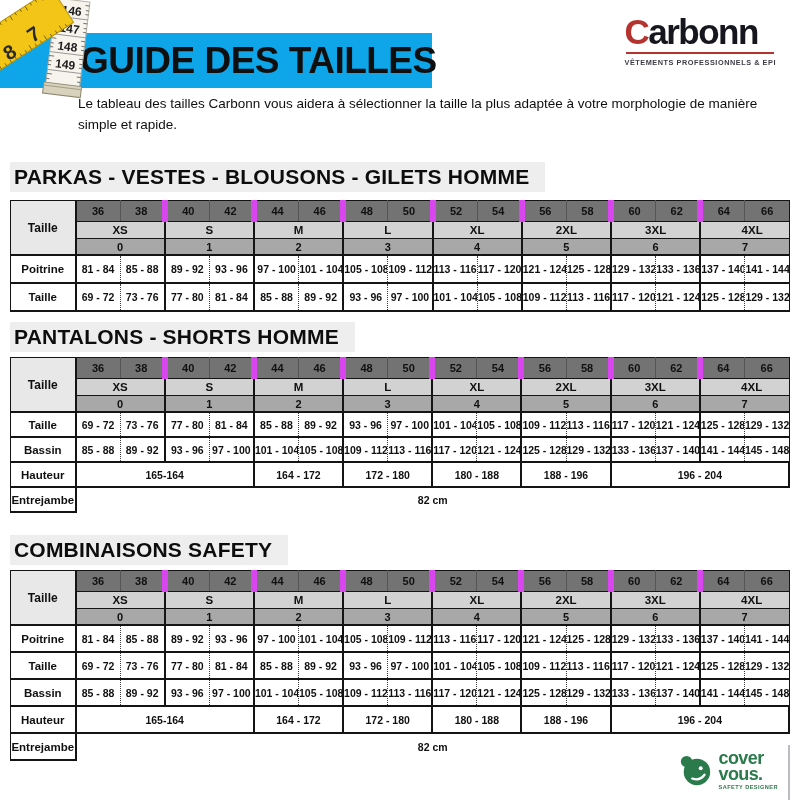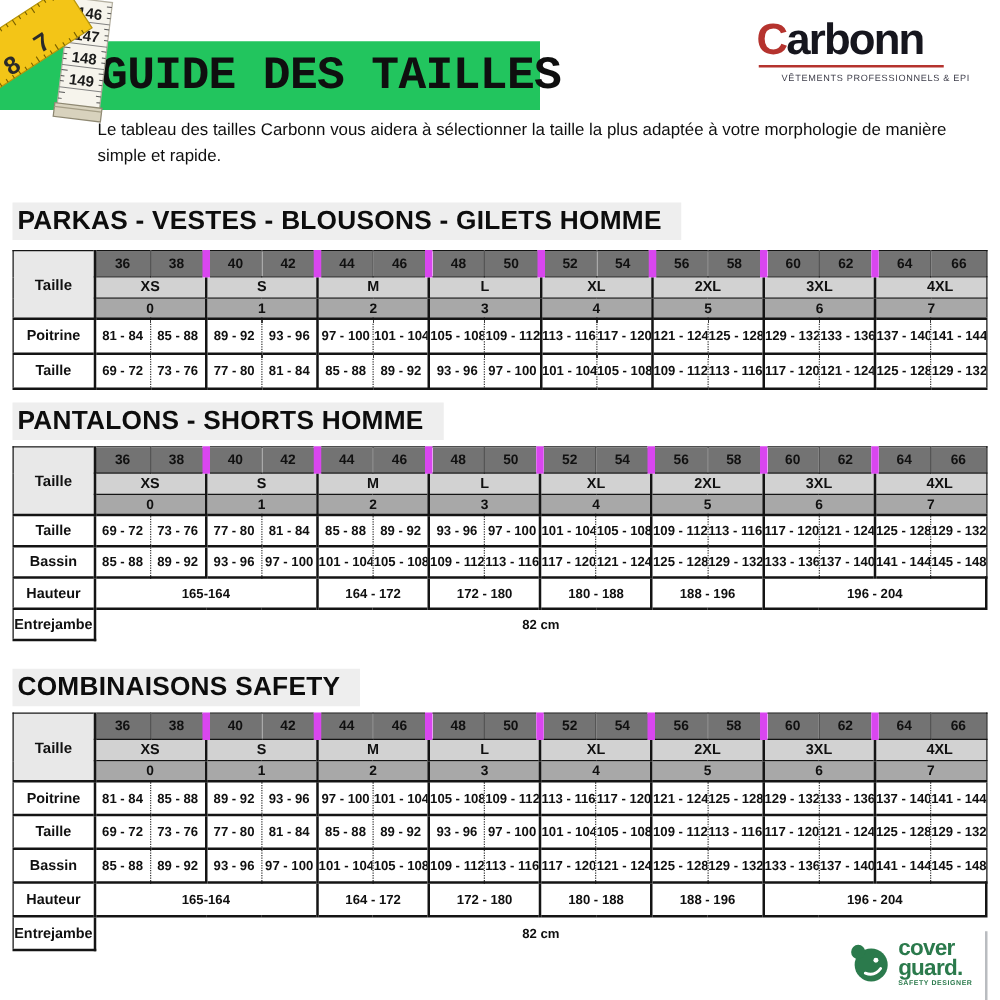--- a/index.html
+++ b/index.html
@@ -1,30 +1,30 @@
 <!DOCTYPE html>
 <html><head>
 <meta charset="utf-8">
 <style>
   html,body{margin:0;padding:0;background:#fff;}
   #page{position:relative;width:800px;height:800px;background:#ffffff;overflow:hidden;
         font-family:"Liberation Sans",sans-serif;color:#101010;}
 
   
-  .title-band{position:absolute;left:0;top:33px;width:432px;height:55px;background:#22c55e;z-index:1;font-family:Liberation Mono, monospace;}
+  .title-band{position:absolute;left:0;top:33px;width:432px;height:55px;background:#0ea5e9;z-index:1;}
   .title-text{position:absolute;left:80px;top:50%;transform:translateY(-50%);
               font-size:37px;font-weight:bold;letter-spacing:-0.5px;color:#0f0f0f;white-space:nowrap;}
   .tape{position:absolute;left:0;top:0;z-index:2;}
   .intro{position:absolute;left:78px;top:94px;width:706px;font-size:13.5px;line-height:1.55;color:#0f0f0f;}
 
   .carbonn{position:absolute;top:14px;right:24px;z-index:2;}
   .carbonn-name{font-size:35px;font-weight:bold;letter-spacing:-1.5px;color:#16161e;line-height:1;}
   .c-red{color:#b5332e;}
   .carbonn-rule{height:2px;background:#b5332e;margin:3px 0 4px 2px;width:148px;}
-  .carbonn-tagline{font-size:7.3px;font-weight:normal;letter-spacing:0.55px;color:#3c3c49;white-space:nowrap;margin-left:20px;}
+  .carbonn-tagline{font-size:7.3px;font-weight:bold;letter-spacing:0.55px;color:#3c3c49;white-space:nowrap;}
 
   
   .section-heading{position:absolute;left:10px;background:#eeeeee;color:#0d0d0d;
                    font-weight:bold;font-size:21px;letter-spacing:0.2px;
                    padding:3px 16px 3px 4px;white-space:nowrap;}
   #sec1{top:162px;} #sec2{top:322px;} #sec3{top:535px;}
 
   
   table.size-table{position:absolute;left:10px;border-collapse:collapse;table-layout:fixed;width:780px;}
   #tbl1{top:200px;} #tbl2{top:357px;} #tbl3{top:570px;}
@@ -455,19 +455,19 @@
 
   <div class="coverguard">
     <svg width="34" height="34" viewBox="0 0 36 36">
       <circle cx="19" cy="19" r="14" fill="#2b7a4c"></circle>
       <circle cx="8" cy="8" r="6" fill="#2b7a4c"></circle>
       <circle cx="23" cy="15" r="2.1" fill="#ffffff"></circle>
       <path d="M27 22 q-5 7 -13 4" stroke="#ffffff" stroke-width="2.4" fill="none" stroke-linecap="round"></path>
     </svg>
     <div class="cg-text">
       <div class="cg-line">cover</div>
-      <div class="cg-line">guard.</div>
+      <div class="cg-line">vous.</div>
       <div class="cg-tag">SAFETY DESIGNER</div>
     </div>
   </div>
   <div class="edge-rule"></div>
 
 </div>
 
 </body></html>

